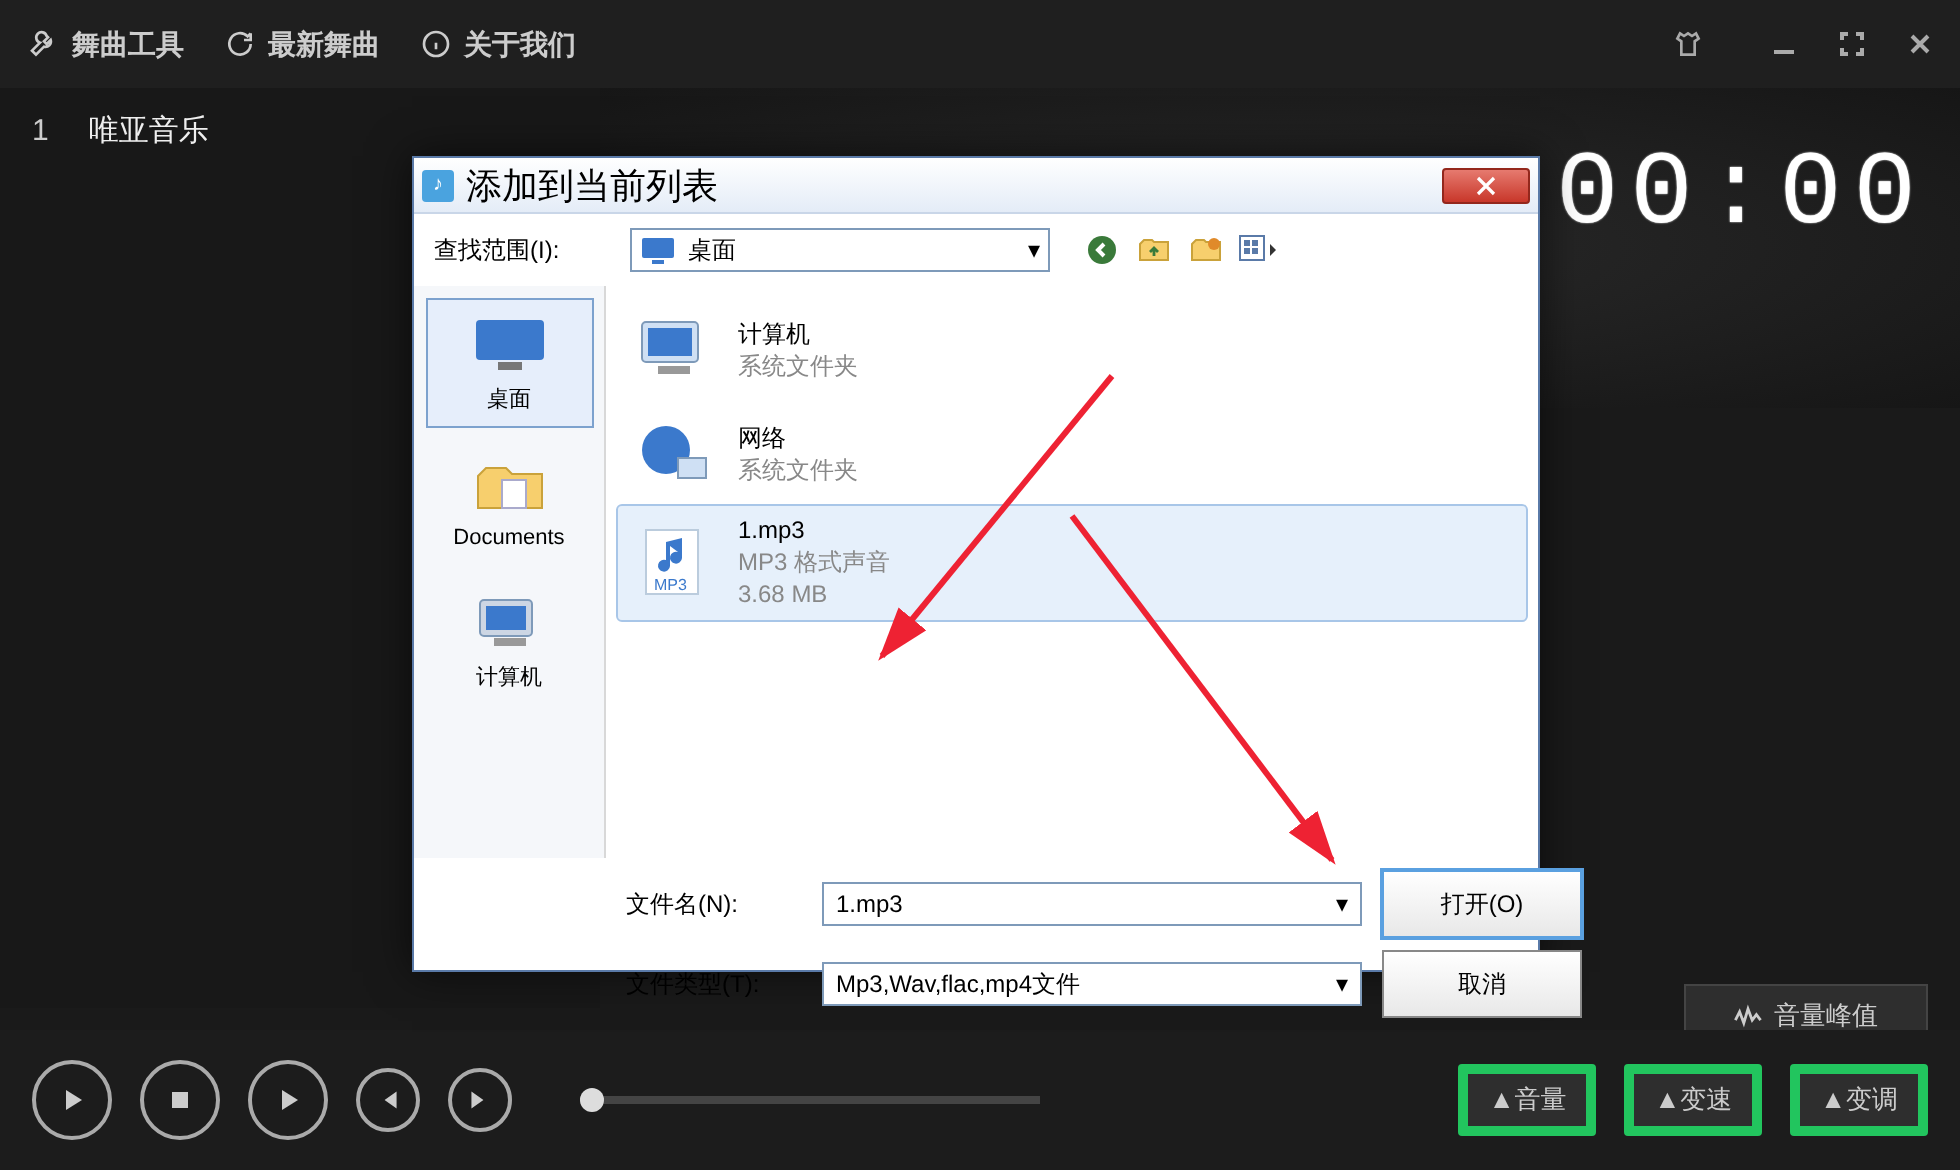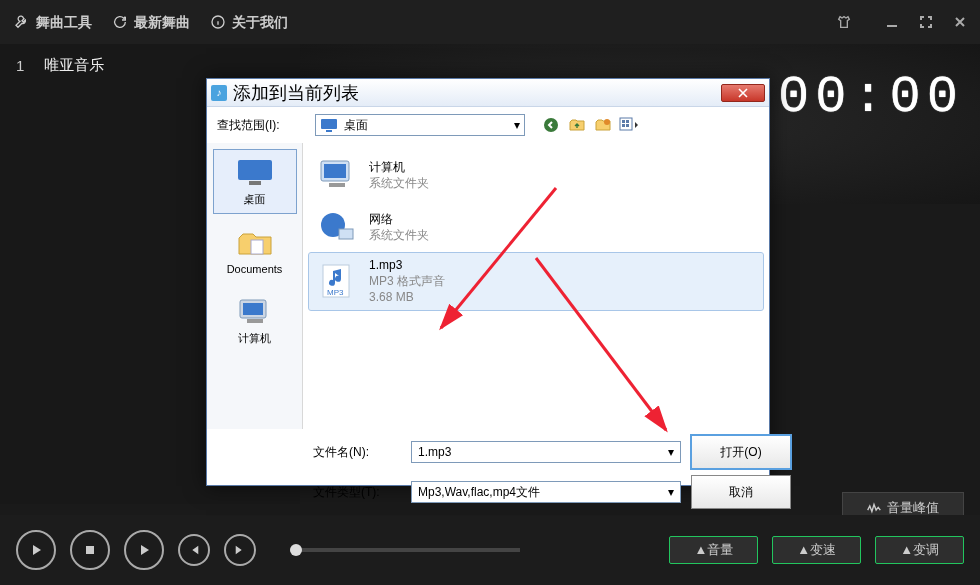--- a/index.html
+++ b/index.html
@@ -25,21 +25,21 @@
 
 .vol-peak { position: absolute; right: 16px; top: 492px; background: #2e2e2e; color: #ccc; padding: 6px 24px; font-size: 13px; border: 1px solid #444; cursor: pointer; display: flex; align-items: center; gap: 6px; }
 
 
 .controls { position: absolute; left: 0; bottom: 0; width: 100%; height: 70px; background: #1c1c1c; display: flex; align-items: center; padding: 0 16px; gap: 14px; }
 .ctrl-btn { width: 40px; height: 40px; border: 2px solid #aaa; border-radius: 50%; display: flex; align-items: center; justify-content: center; cursor: pointer; }
 .ctrl-btn.small { width: 32px; height: 32px; }
 .ctrl-btn svg { fill: #ccc; }
 .slider { flex: 0 0 230px; height: 4px; background: #444; position: relative; margin-left: 20px; }
 .slider-thumb { position: absolute; left: 0; top: -4px; width: 12px; height: 12px; background: #ddd; border-radius: 50%; }
-.pill { background: #2e2e2e; border: 1px solid #22c55e; border-radius: 2px; padding: 4px 24px; font-size: 13px; cursor: pointer; }
+.pill { background: #2e2e2e; border: 5px solid #22c55e; border-radius: 2px; padding: 4px 10px; font-size: 13px; cursor: pointer; }
 
 
 .dialog { position: absolute; left: 206px; top: 78px; width: 564px; height: 408px; background: #fff; border: 1px solid #5a7aa8; box-shadow: 0 0 20px rgba(0,0,0,0.6); color: #000; font-size: 12px; }
 .dlg-titlebar { height: 28px; background: linear-gradient(#fff, #e4ecf7); display: flex; align-items: center; padding: 0 4px; border-bottom: 1px solid #c9d6e8; }
 .dlg-titlebar .title { margin-left: 6px; font-size: 18px; flex: 1; }
 .dlg-titlebar .dlg-icon { width: 16px; height: 16px; background: #4aa3df; border-radius: 2px; display: flex; align-items: center; justify-content: center; color: #fff; font-size: 10px; }
 .dlg-close { width: 44px; height: 18px; background: linear-gradient(#e67a6f, #c8372a); border: 1px solid #93271c; border-radius: 2px; display: flex; align-items: center; justify-content: center; color: #fff; cursor: pointer; }
 
 .dlg-lookin { height: 36px; display: flex; align-items: center; padding: 4px 10px 4px 10px; gap: 8px; }
 .dlg-lookin label { width: 90px; text-align: left; }

